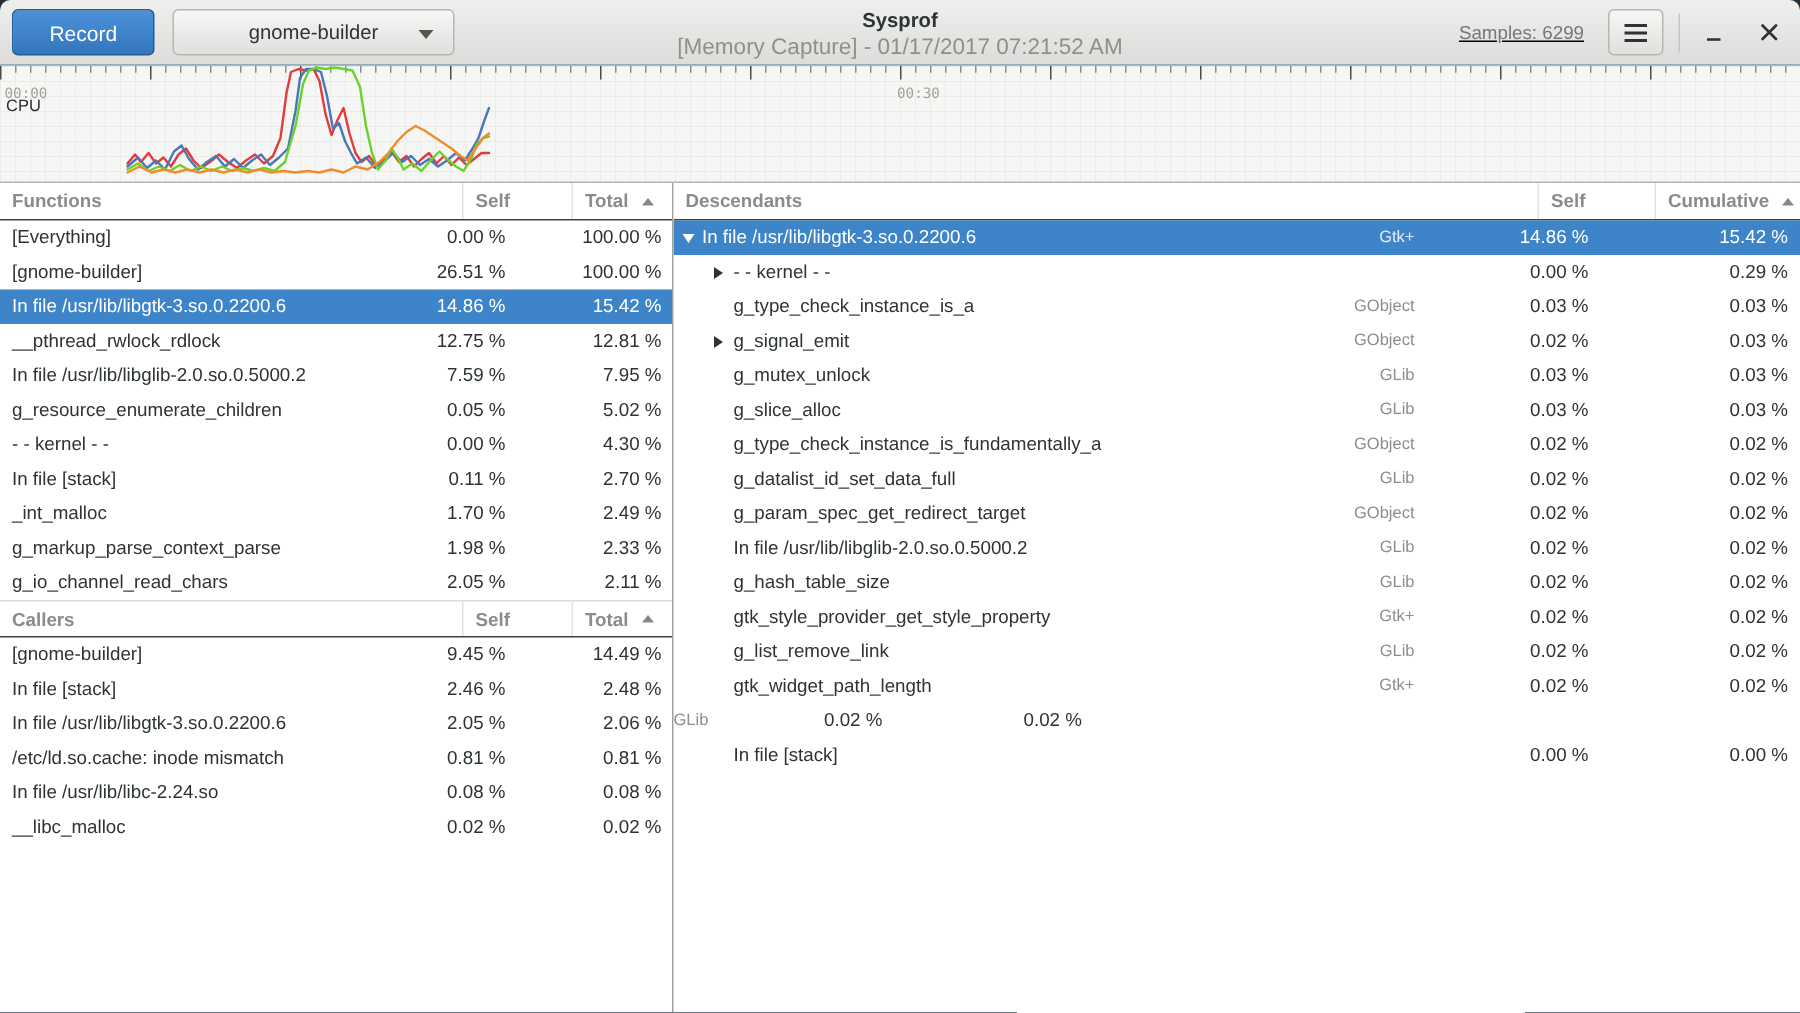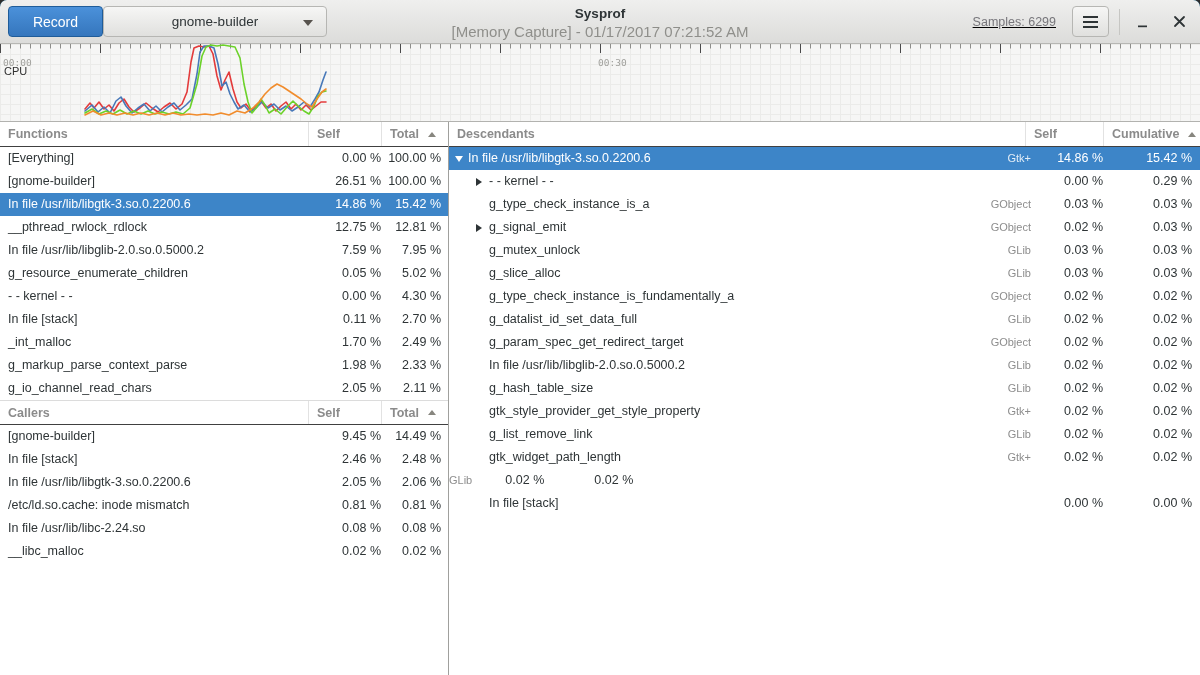--- a/index.html
+++ b/index.html
@@ -10,21 +10,21 @@
   
   .headerbar { height:44px; display:flex; align-items:center; padding:0 8px;
                background:linear-gradient(to bottom,#efefee,#dcdcda);
                border-bottom:1px solid #b7b7b4; position:relative; }
   .btn { height:31px; border-radius:4px; font-size:13.5px; color:#2e3436;
          border:1px solid #b6b6b3; background:linear-gradient(to bottom,#f6f6f5,#e0e0de);
          display:inline-flex; align-items:center; justify-content:center; cursor:pointer; }
   .record-btn { width:95px; color:#fff; font-size:14px;
                 border:1px solid #1f5c99;
                 background:linear-gradient(to bottom,#4b91da,#3576bd); }
-  .process-btn { width:224px; margin-left:0; position:relative; }
+  .process-btn { width:188px; margin-left:12px; position:relative; }
   .process-btn .caret { position:absolute; right:13px; top:13px; width:0; height:0;
                 border-left:5px solid transparent; border-right:5px solid transparent;
                 border-top:6px solid #57534e; }
   .titles { position:absolute; left:50%; top:6px; transform:translateX(-50%); text-align:center; }
   .title { font-size:13.5px; font-weight:bold; color:#2e3436; }
   .subtitle { font-size:15px; color:#8f8f8b; margin-top:2px; }
   .hb-right { margin-left:auto; display:flex; align-items:center;text-decoration:underline; }
   .samples { font-size:12.5px; color:#77767b; margin-right:16px; }
   .menu-btn { width:37px; }
   .hamburger { width:15px; height:2px; background:#2e3436;
@@ -55,21 +55,21 @@
   .thead.below { border-top:1px solid #dcdcdc; }
   .h-name { flex:1; padding-left:8px; display:flex; align-items:center; }
   .h-col { border-left:1px solid #e2e2e2; padding-left:8px; display:flex; align-items:center;margin-left:16px; }
   .h-self { width:57px; } .h-total { width:67px; }
   .h-dself { width:62px; } .h-dcum { width:97px; }
   .sort-arrow { width:0; height:0; margin-left:9px;
                 border-left:4px solid transparent; border-right:4px solid transparent;
                 border-bottom:5px solid #87867f; }
 
   .trow { display:flex; height:23px; line-height:23px; font-size:12.5px; color:#2e3436;
-          white-space:nowrap; }
+          white-space:nowrap;gap:44px; }
   .trow.selected { background:#3d85c8; color:#fff; }
   .c-name { flex:1; padding-left:8px; overflow:hidden; }
   .c-self { width:57px; text-align:right; }
   .c-total { width:67px; text-align:right; padding-right:7px; }
 
   .d-name { flex:1; display:flex; align-items:center; overflow:hidden; }
   .ind0 { padding-left:6px; } .ind1 { padding-left:27px; }
   .expander { width:13px; display:inline-flex; align-items:center; flex:none; }
   .tri-down { width:0; height:0; border-left:4.5px solid transparent;
               border-right:4.5px solid transparent; border-top:6px solid #2e3436; }

